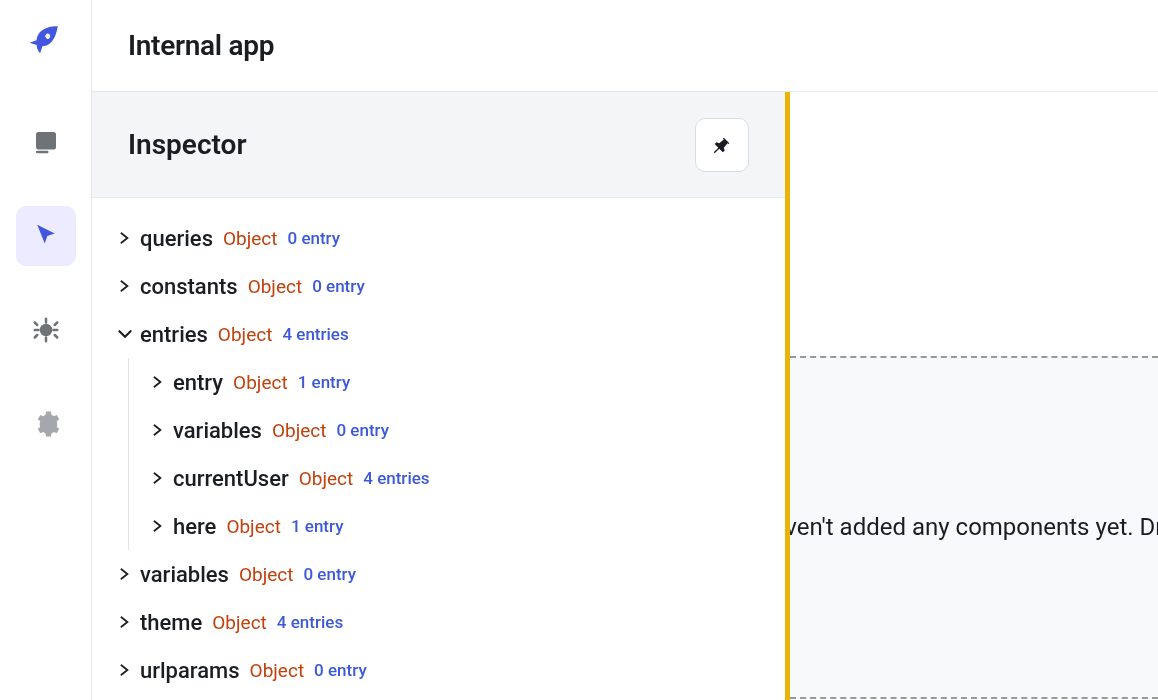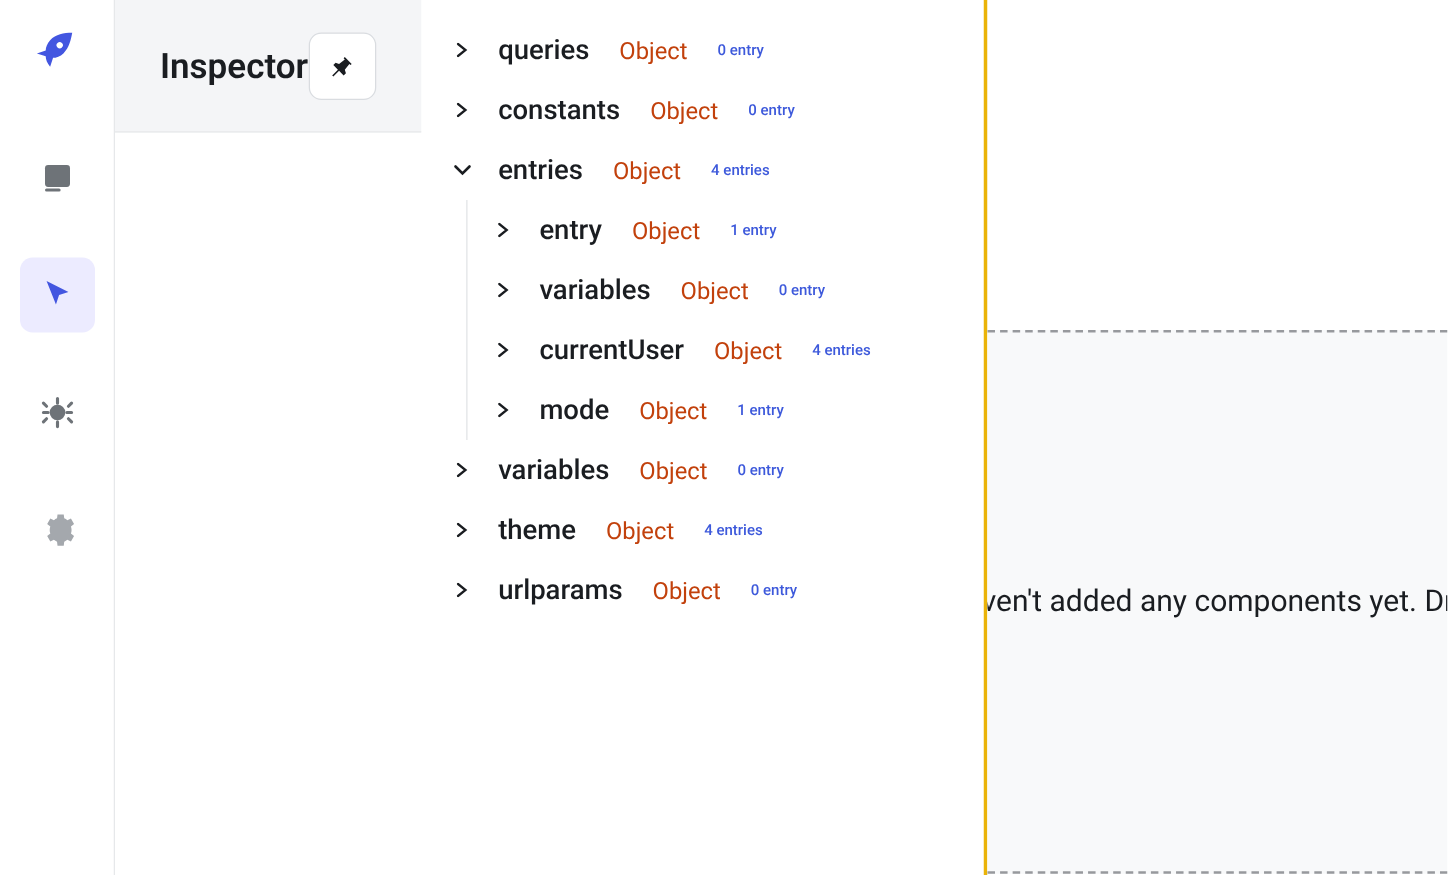--- a/index.html
+++ b/index.html
@@ -59,22 +59,23 @@
       font-weight: 650;
       color: #1a1d21;
       letter-spacing: -0.3px;
     }
     .content-row {
       flex: 1;
       display: flex;
     }
     .inspector-panel {
       width: 698px;
-      border-right: 3px solid #eab308;
-      display: flex;
+      border-right: 5px solid #eab308;
+      display: flex;
+      flex-direction: column;
       flex-shrink: 0;
     }
     .inspector-head {
       height: 106px;
       background: #f4f5f7;
       border-bottom: 1px solid #e6e8ea;
       display: flex;
       align-items: center;
       justify-content: space-between;
       padding: 0 36px;
@@ -95,21 +96,21 @@
       justify-content: center;
       cursor: pointer;
     }
     .tree {
       padding: 16px 24px 0 24px;
     }
     .tree-row {
       display: flex;
       align-items: center;
       height: 48px;
-      gap: 20px;
+      gap: 6px;
       cursor: pointer;
     }
     .arrow {
       width: 18px;
       height: 18px;
       display: flex;
       align-items: center;
       justify-content: center;
       flex-shrink: 0;
     }
@@ -117,21 +118,21 @@
       font-size: 22px;
       font-weight: 500;
       color: #1a1d21;
     }
     .node-type {
       font-size: 19px;
       color: #c2410c;
       margin-left: 4px;
     }
     .node-count {
-      font-size: 12px;
+      font-size: 17px;
       color: #3d59db;
       font-weight: 500;
       margin-left: 4px;
     }
     .children {
       margin-left: 12px;
       border-left: 1px solid #e1e3e6;
       padding-left: 20px;
     }
     .canvas-area {
@@ -189,20 +190,23 @@
       </svg>
   </div>
   <div class="nav-icon-btn">
     <svg width="30" height="30" viewBox="0 0 24 24" fill="#a4a8ad">
         <path d="M12 8a4 4 0 100 8 4 4 0 000-8zm9 4a7 7 0 00-.4-2.3l2-1.5-2-3.5-2.3 1a7 7 0 00-2-1.2L16 2h-4l-.3 2.5a7 7 0 00-2 1.2l-2.3-1-2 3.5 2 1.5A7 7 0 007 12c0 .8.1 1.6.4 2.3l-2 1.5 2 3.5 2.3-1a7 7 0 002 1.2L12 22h4l.3-2.5a7 7 0 002-1.2l2.3 1 2-3.5-2-1.5c.3-.7.4-1.5.4-2.3z"></path>
       </svg>
   </div>
 </div>
 
 <div class="main">
+  <div class="header">
+    <div class="app-title">Internal app</div>
+  </div>
 
   <div class="content-row">
     <div class="inspector-panel">
       <div class="inspector-head">
         <div class="inspector-title">Inspector</div>
         <div class="pin-btn">
           <svg width="22" height="22" viewBox="0 0 24 24" fill="#1a1d21">
               <path d="M14 4l6 6-1 1-1-1-4 5 1 3-2 2-4-4-5 5-1-1 5-5-4-4 2-2 3 1 5-4-1-1 1-1z"></path>
             </svg>
         </div>
@@ -273,21 +277,21 @@
             <span class="node-name">currentUser</span>
             <span class="node-type">Object</span>
             <span class="node-count">4 entries</span>
           </div>
           <div class="tree-row">
             <span class="arrow">
                 <svg width="12" height="12" viewBox="0 0 10 10">
                   <path d="M2 1l5 4-5 4" stroke="#1a1d21" stroke-width="1.5" fill="none" stroke-linecap="round"></path>
                 </svg>
               </span>
-            <span class="node-name">mode</span>
+            <span class="node-name">here</span>
             <span class="node-type">Object</span>
             <span class="node-count">1 entry</span>
           </div>
         </div>
 
         <div class="tree-row">
           <span class="arrow">
               <svg width="12" height="12" viewBox="0 0 10 10">
                 <path d="M2 1l5 4-5 4" stroke="#1a1d21" stroke-width="1.5" fill="none" stroke-linecap="round"></path>
               </svg>

